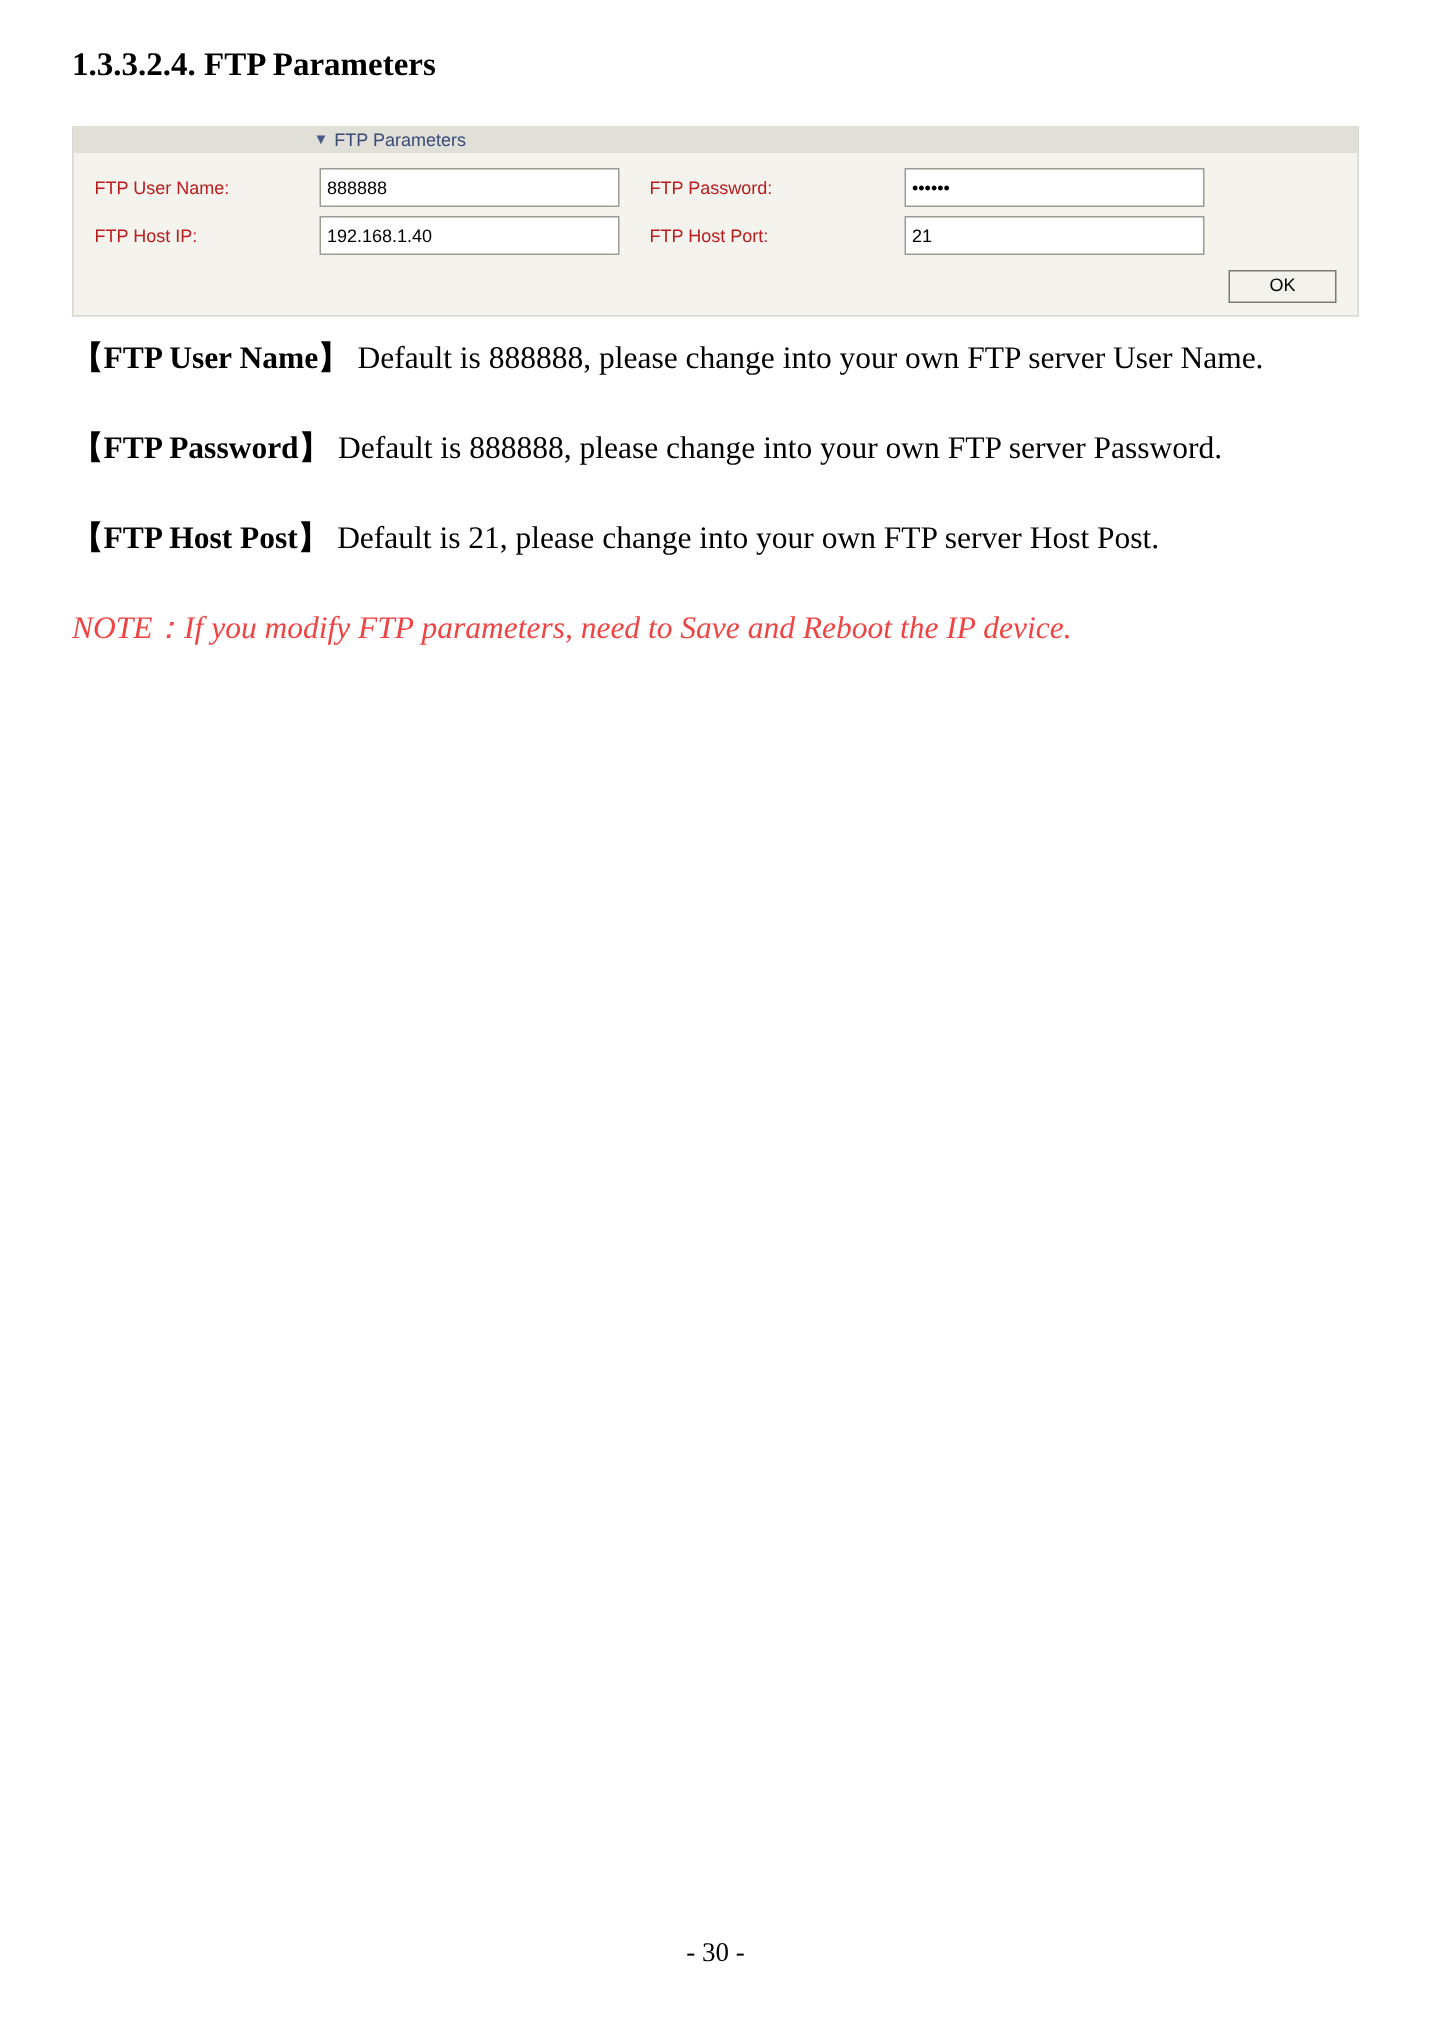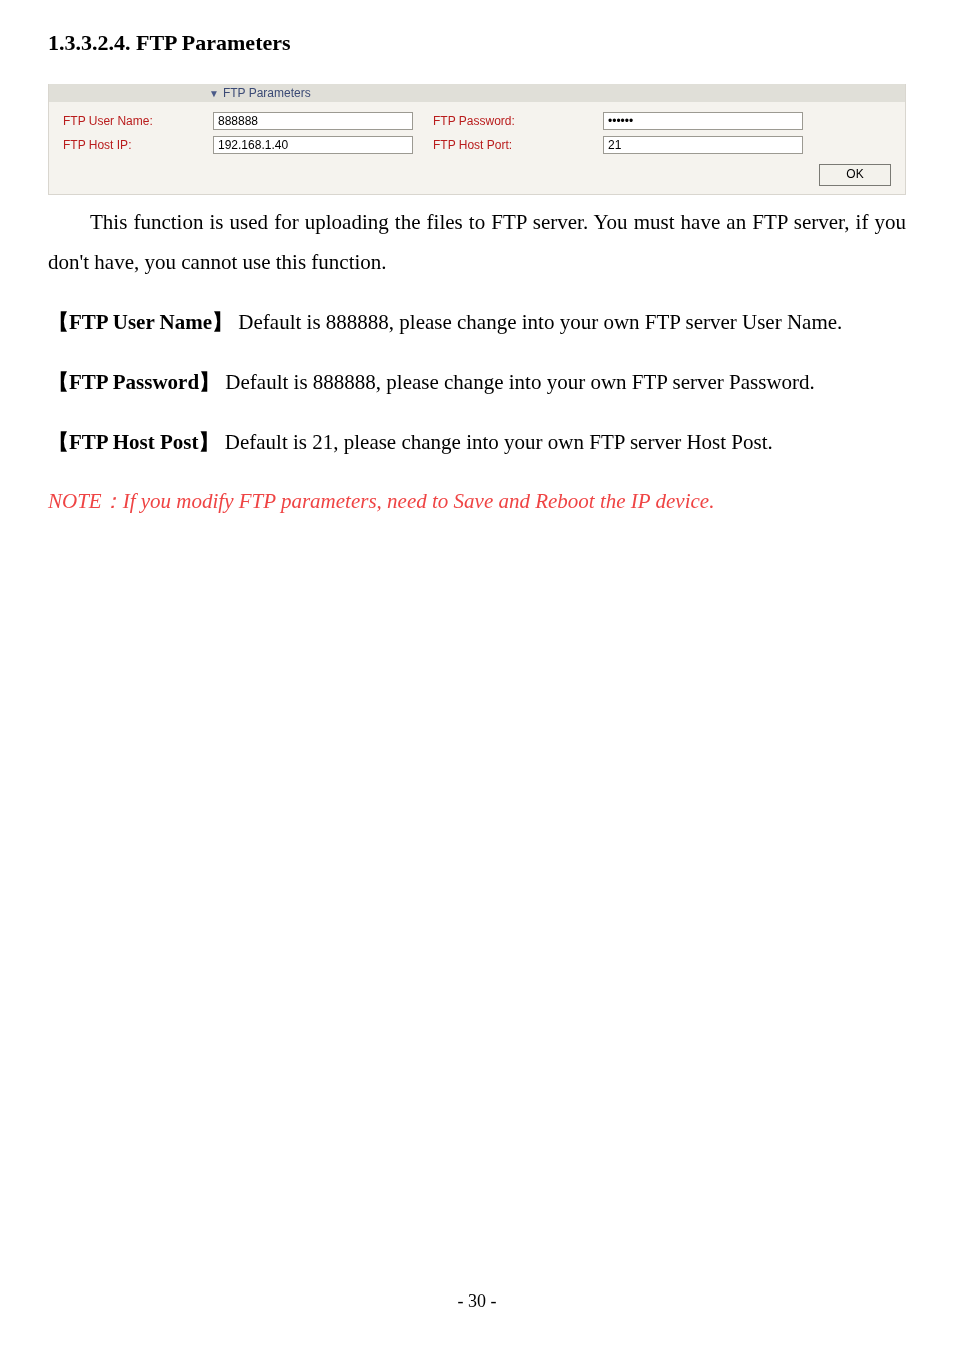--- a/index.html
+++ b/index.html
@@ -59,21 +59,21 @@
     align-items: center;
   }
   .ui-label {
     color: #b91c1c;
     font-size: 12px;
   }
   .ui-input {
     font-family: Arial, Tahoma, sans-serif;
     font-size: 12px;
     height: 18px;
-    padding: 0 4px;
+    padding: 12px 4px;
     border: 1px solid #9c9a92;
     background: #fff;
     box-sizing: border-box;
     width: 200px;
   }
   .ui-ok-row {
     display: flex;
     justify-content: flex-end;
     padding: 4px 14px 8px 0;
   }
@@ -144,21 +144,20 @@
       <div class="ui-label">FTP Host IP:</div>
       <div><input class="ui-input" value="192.168.1.40" style=""></div>
       <div class="ui-label">FTP Host Port:</div>
       <div><input class="ui-input" value="21" style=""></div>
     </div>
     <div class="ui-ok-row">
       <div class="ui-ok">OK</div>
     </div>
   </div>
 
-  <p class="para indent">This function is used for uploading the files to FTP server. You must have an FTP server, if you don't have, you cannot use this function.</p>
 
   <p class="para">
     <span class="bracket-bold">【FTP User Name】</span>
     <span>Default is 888888, please change into your own FTP server User Name.</span>
   </p>
 
   <p class="para">
     <span class="bracket-bold">【FTP Password】</span>
     <span>Default is 888888, please change into your own FTP server Password.</span>
   </p>

